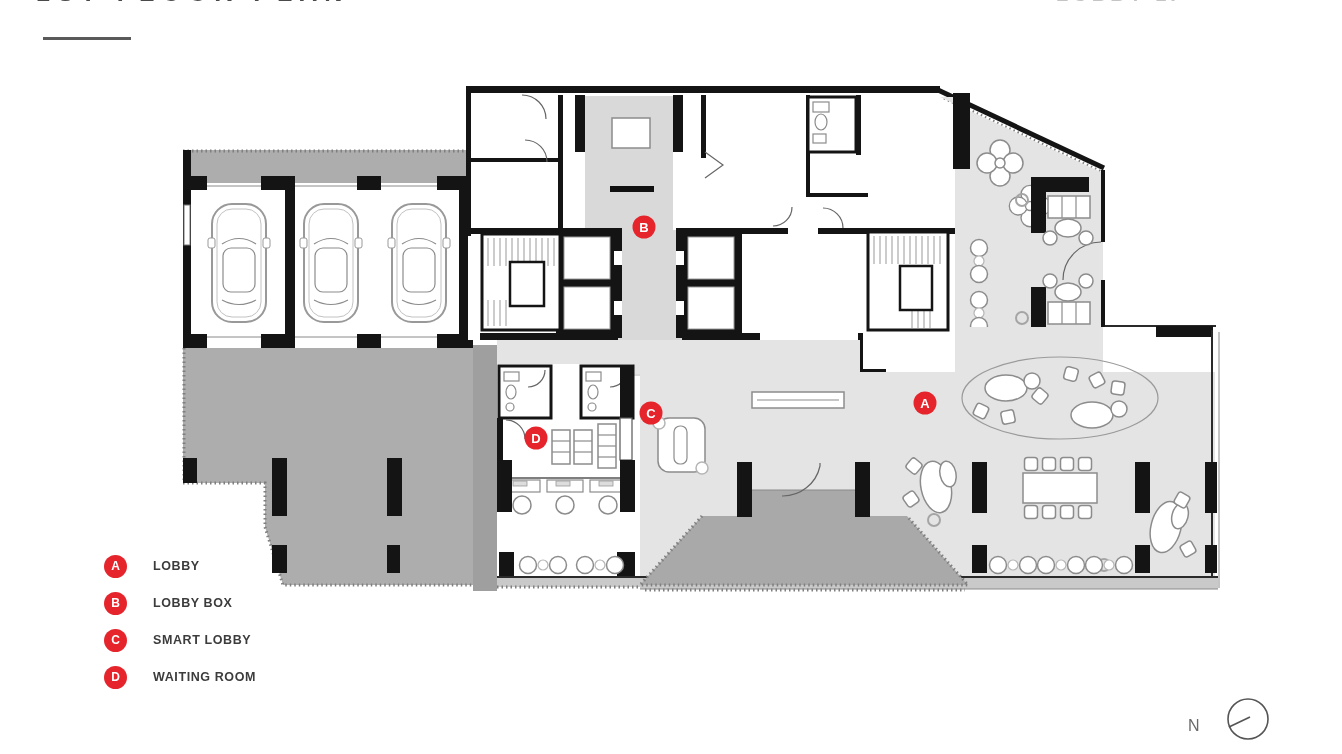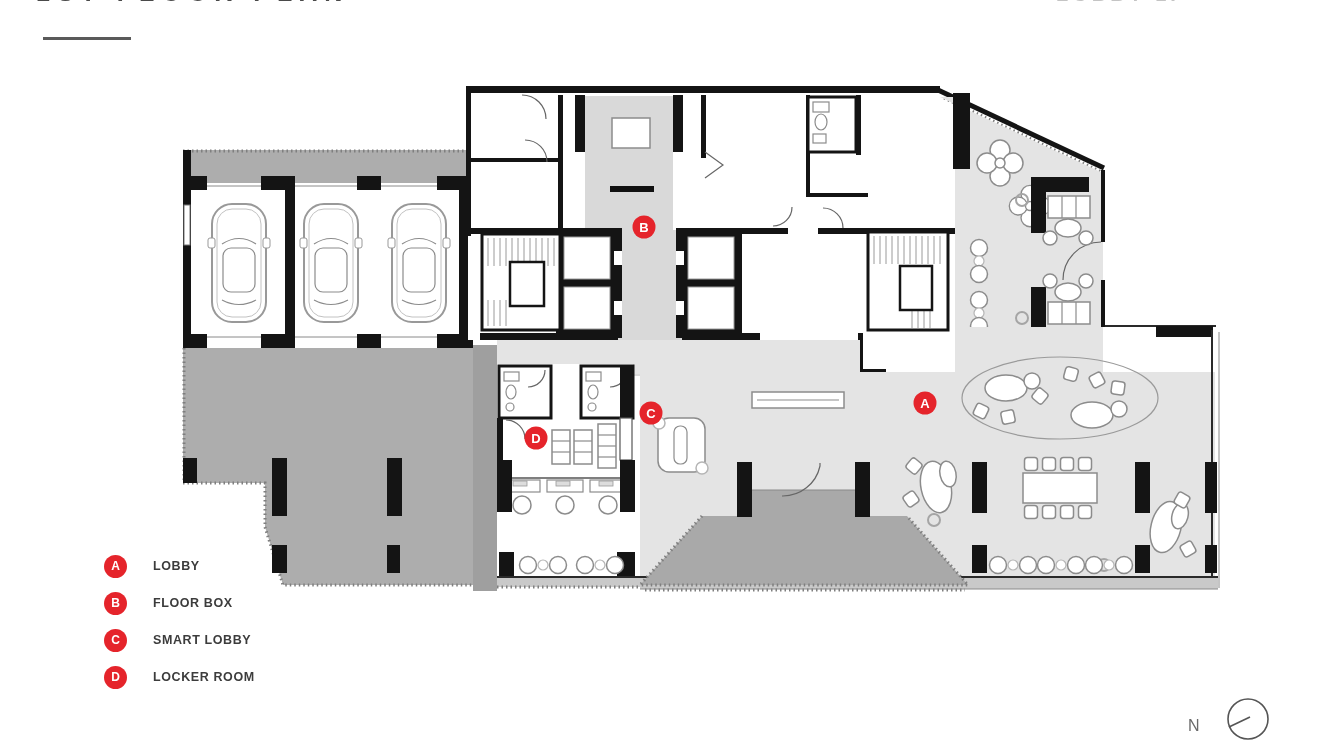--- a/index.html
+++ b/index.html
@@ -445,23 +445,23 @@
   </g>
 </svg>
 
 <div class="legend">
   <div class="legend-row">
     <span class="badge">A</span>
     <span class="legend-label">LOBBY</span>
   </div>
   <div class="legend-row">
     <span class="badge">B</span>
-    <span class="legend-label">FLOOR BOX</span>
+    <span class="legend-label">LOBBY BOX</span>
   </div>
   <div class="legend-row">
     <span class="badge">C</span>
     <span class="legend-label">SMART LOBBY</span>
   </div>
   <div class="legend-row">
     <span class="badge">D</span>
-    <span class="legend-label">LOCKER ROOM</span>
+    <span class="legend-label">WAITING ROOM</span>
   </div>
 </div>
 
 </body></html>

